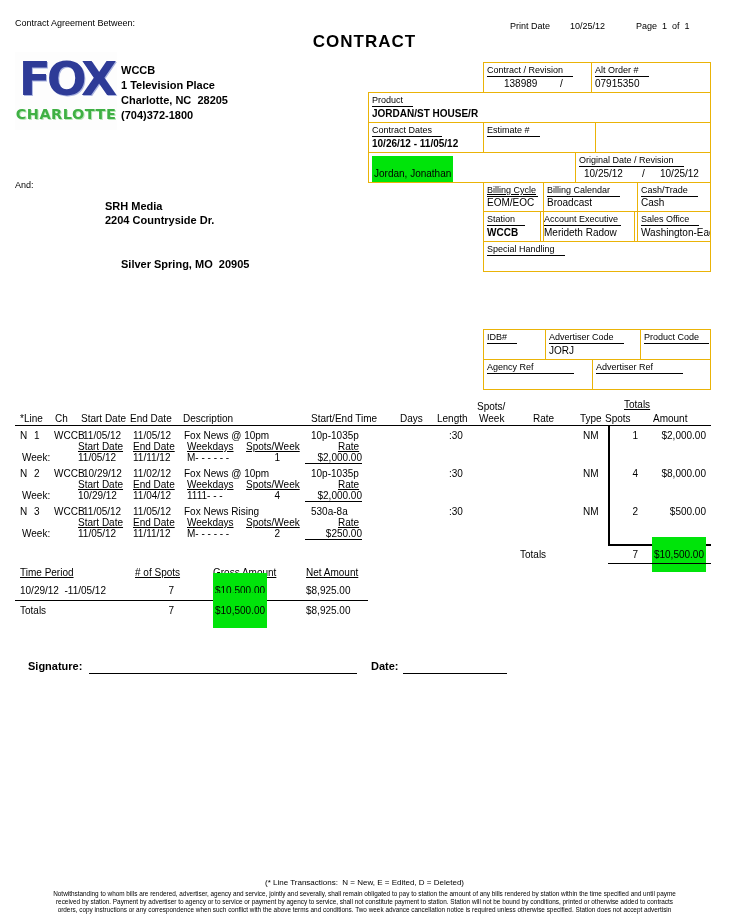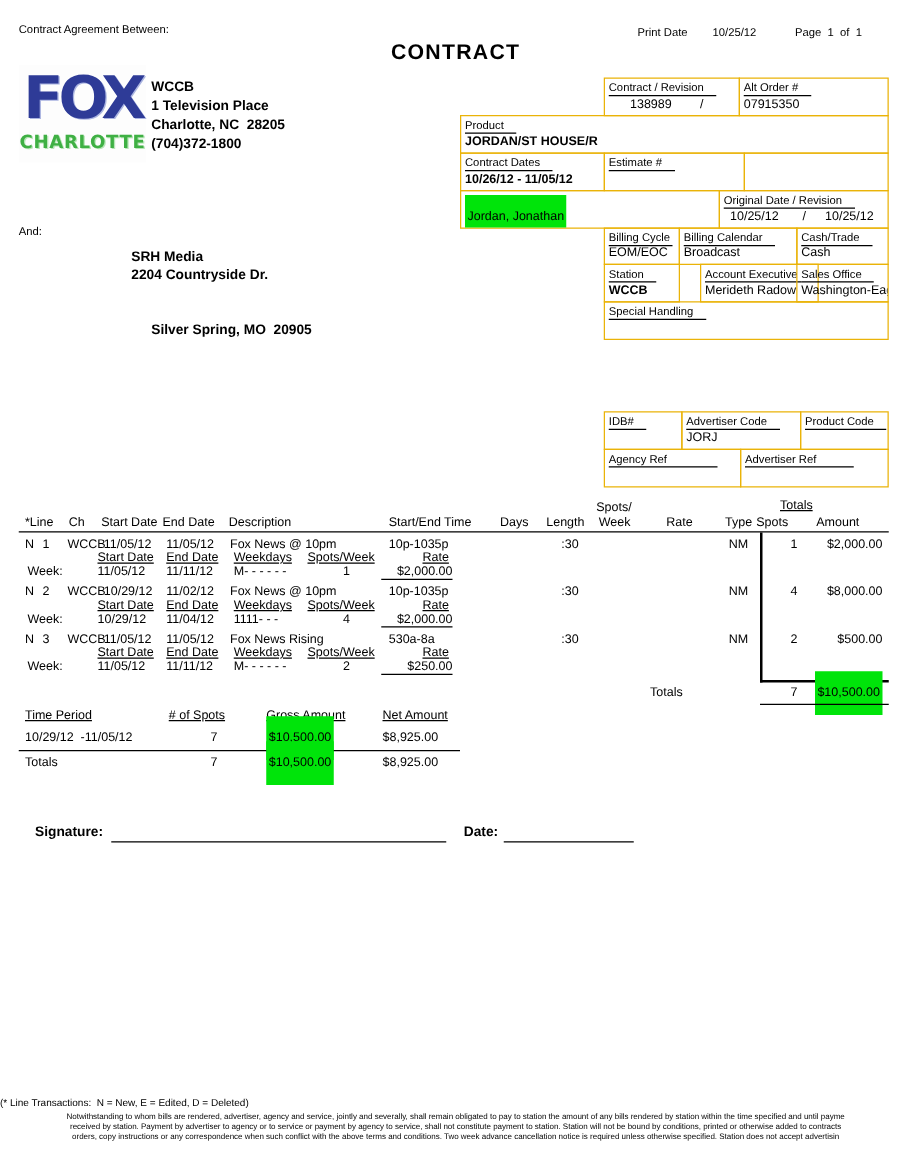--- a/index.html
+++ b/index.html
@@ -83,37 +83,37 @@
     <span class="cv"><span class="hl">Jordan, Jonathan</span></span>
   </div>
   <div class="cell" style="left:575px; top:152px; width:136px; height:31px;">
     <span class="cl flbl">Original Date / Revision</span>
     <span class="cv" style="left:8px;">10/25/12</span>
     <span class="cv" style="left:66px;">/</span>
     <span class="cv" style="left:84px;">10/25/12</span>
   </div>
 
   <div class="cell" style="left:483px; top:182px; width:61px; height:30px;">
-    <span class="cl flbl" style="padding-right:2px;">Billing Cycle</span>
+    <span class="cl flbl" style="padding-right:2px;text-decoration:underline;">Billing Cycle</span>
     <span class="cv" style="top:14px;">EOM/EOC</span>
   </div>
   <div class="cell" style="left:543px; top:182px; width:95px; height:30px;">
     <span class="cl flbl">Billing Calendar</span>
     <span class="cv" style="top:14px;">Broadcast</span>
   </div>
   <div class="cell" style="left:637px; top:182px; width:74px; height:30px;">
     <span class="cl flbl">Cash/Trade</span>
     <span class="cv" style="top:14px;">Cash</span>
   </div>
 
   <div class="cell" style="left:483px; top:211px; width:61px; height:31px;">
     <span class="cl flbl">Station</span>
     <span class="cv b">WCCB</span>
   </div>
-  <div class="cell" style="left:560px; top:211px; width:95px; height:31px;">
+  <div class="cell" style="left:540px; top:211px; width:95px; height:31px;">
     <span class="cl flbl" style="padding-right:3px;">Account Executive</span>
     <span class="cv">Merideth Radow</span>
   </div>
   <div class="cell" style="left:637px; top:211px; width:74px; height:31px;">
     <span class="cl flbl">Sales Office</span>
     <span class="cv">Washington-Eag</span>
   </div>
 
   <div class="cell" style="left:483px; top:241px; width:228px; height:31px;">
     <span class="cl flbl">Special Handling</span>
@@ -250,18 +250,18 @@
   <div class="abs f10" style="left:20px; top:605px;">Totals</div>
   <div class="abs f10 ra" style="left:150px; top:605px; width:24px;">7</div>
   <div class="abs f10" style="left:213px; top:605px;"><span class="hl">$10,500.00</span></div>
   <div class="abs f10" style="left:306px; top:605px;">$8,925.00</div>
 
   <div class="abs b f11" style="left:28px; top:660px;">Signature:</div>
   <div class="rule" style="left:89px; top:673px; width:268px; height:1px;"></div>
   <div class="abs b f11" style="left:371px; top:660px;">Date:</div>
   <div class="rule" style="left:403px; top:673px; width:104px; height:1px;"></div>
 
-  <div class="abs f8 pre" style="left:0; width:729px; top:878px; text-align:left;">(* Line Transactions:  N = New, E = Edited, D = Deleted)</div>
+  <div class="abs f8 pre" style="left:0; width:729px; top:878px; text-align:center;">(* Line Transactions:  N = New, E = Edited, D = Deleted)</div>
   <div class="finep" style="top:890px;">Notwithstanding to whom bills are rendered, advertiser, agency and service, jointly and severally, shall remain obligated to pay to station the amount of any bills rendered by station within the time specified and until payme</div>
   <div class="finep" style="top:898px;">received by station.  Payment by advertiser to agency or to service or payment by agency to service, shall not constitute payment to station.  Station will not be bound by conditions, printed or otherwise added to contracts</div>
   <div class="finep" style="top:906px;">orders, copy instructions or any correspondence when such conflict with the above terms and conditions.  Two week advance cancellation notice is required unless otherwise specified.  Station does not accept advertisin</div>
 
 </div>
 
 </body></html>

